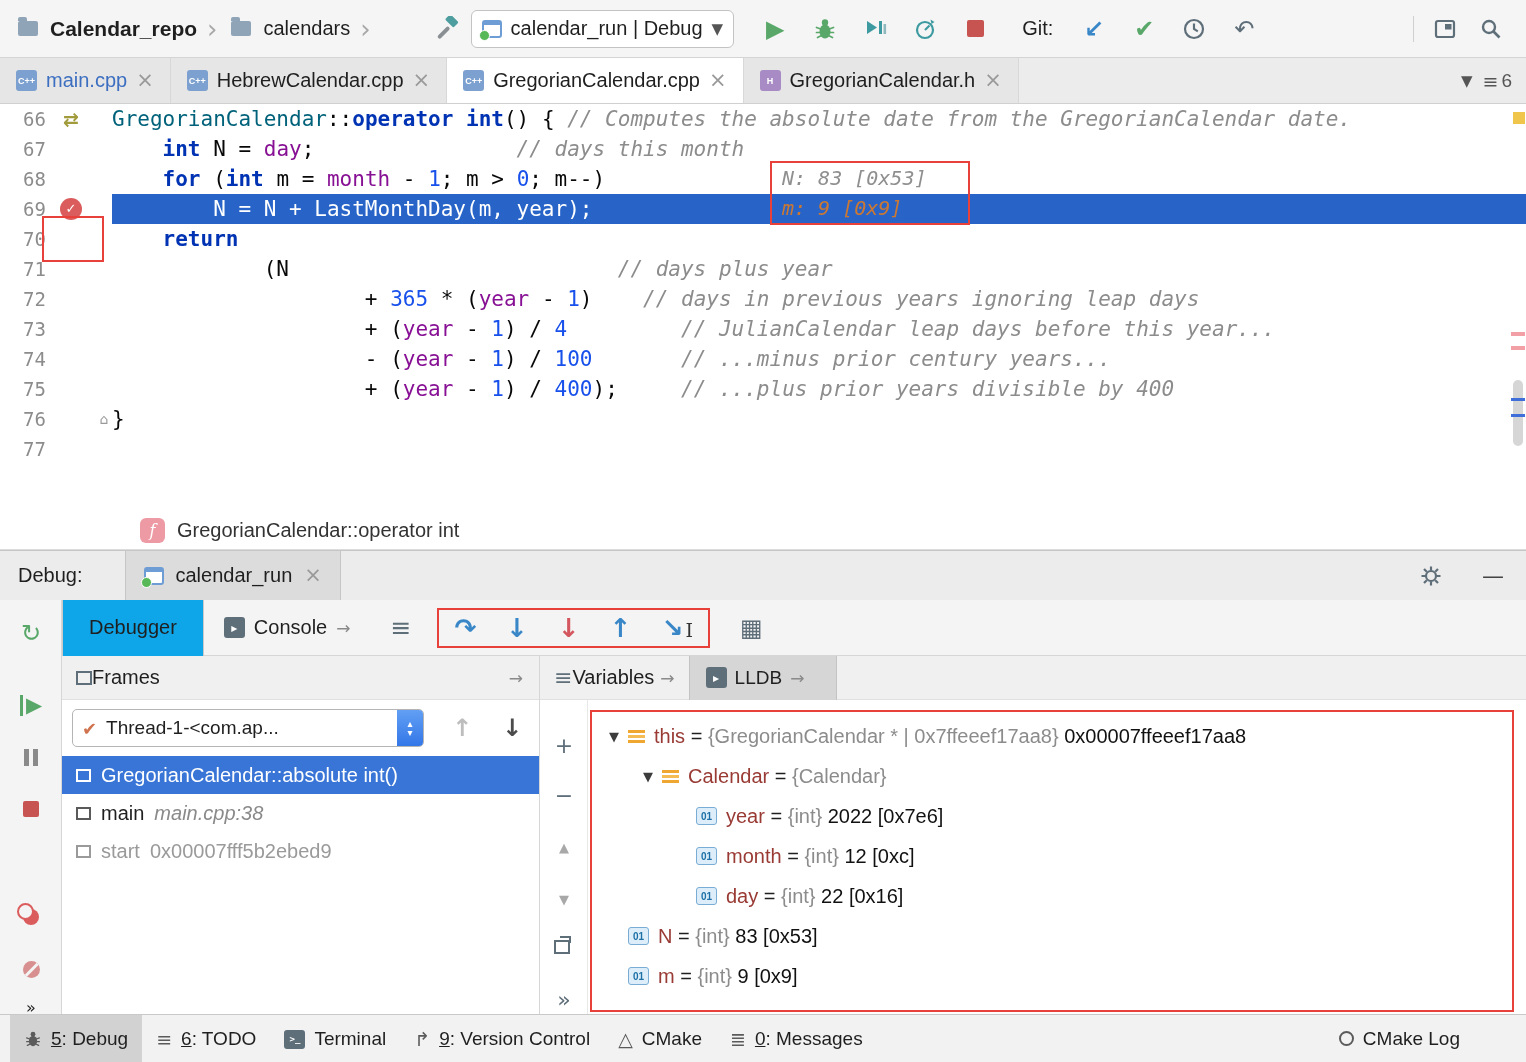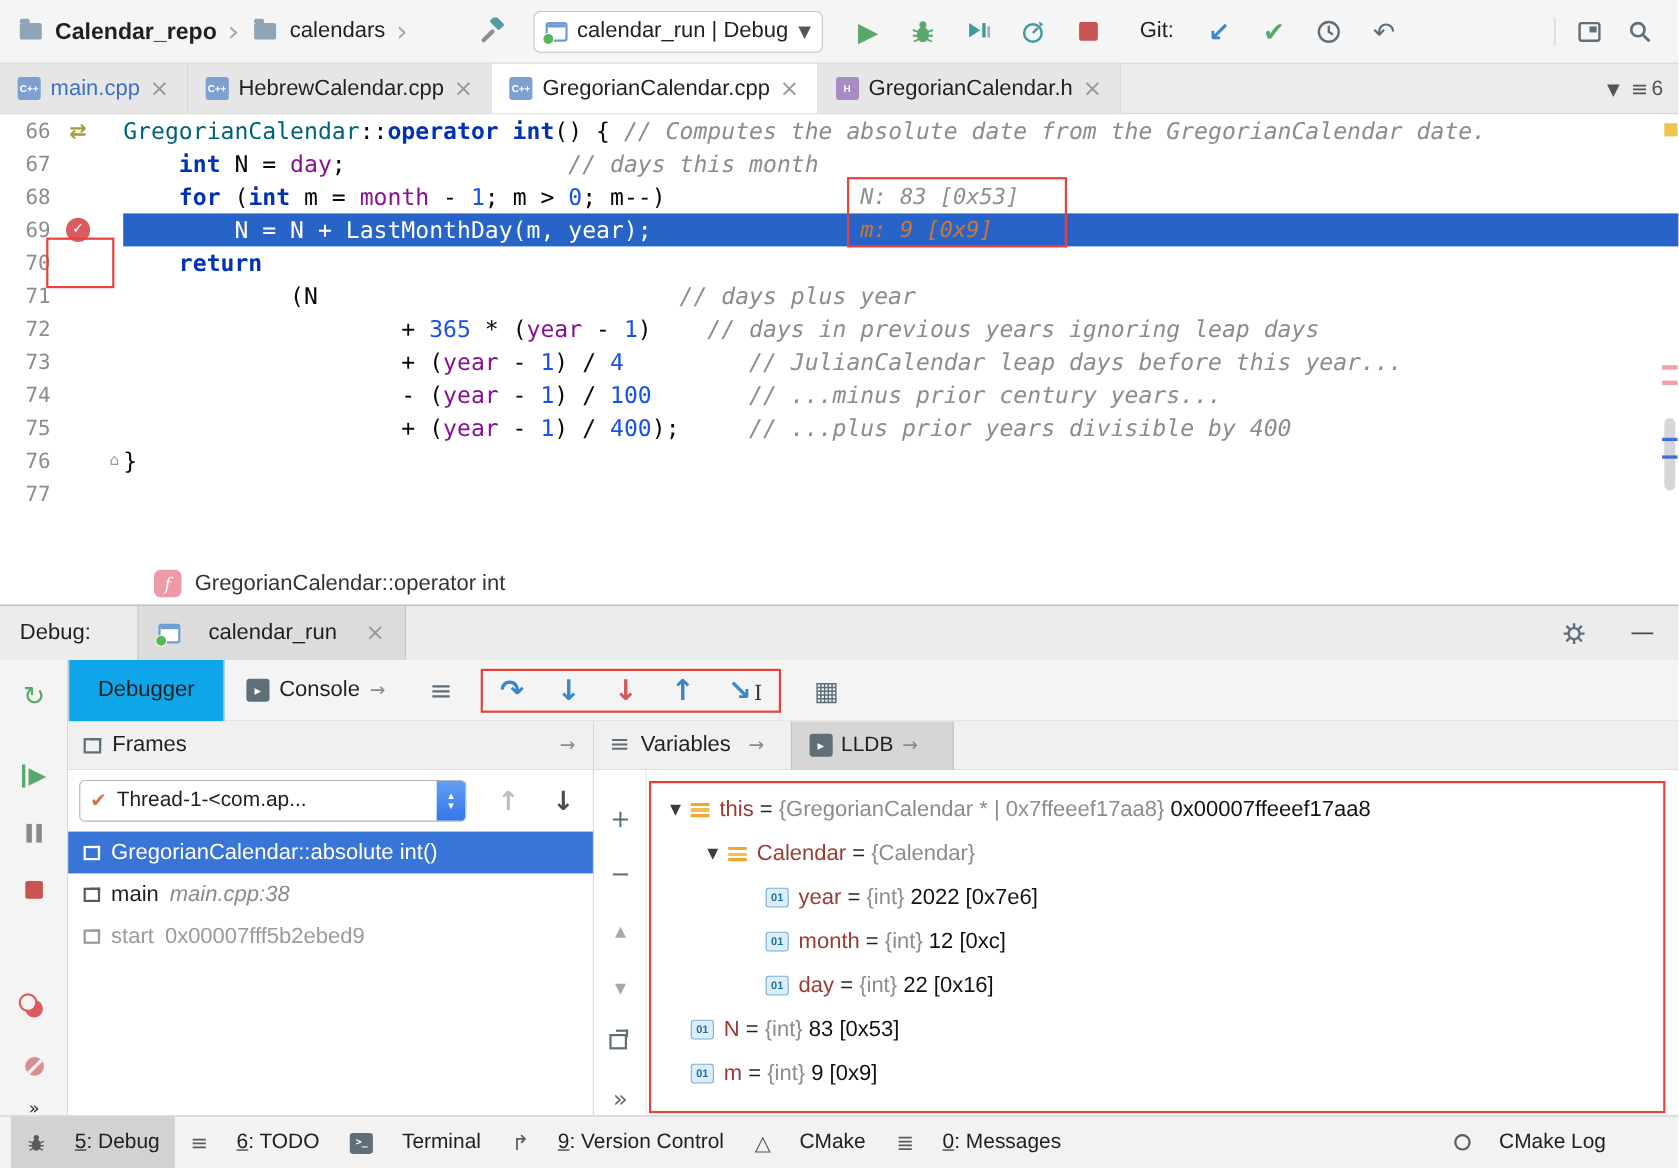--- a/index.html
+++ b/index.html
@@ -10,21 +10,21 @@
 
 
 .toolbar{position:absolute;top:0;left:0;width:100%;height:58px;background:#f5f5f5;border-bottom:1px solid #d4d4d4;display:flex;align-items:center;padding:0 14px;gap:8px}
 .folder-ic{width:20px;height:15px;background:#90a4b8;border-radius:2px;position:relative;flex:none;margin:0 4px}
 .folder-ic::before{content:"";position:absolute;top:-4px;left:0;width:9px;height:4px;background:#90a4b8;border-radius:2px 2px 0 0}
 .crumb{font-size:20px}
 .crumb.proj{font-weight:bold;font-size:21px}
 .chev{font-size:26px;color:#a8a8a8;margin:0 2px;line-height:1}
 .tbtn{display:inline-flex;align-items:center;justify-content:center;width:30px;height:30px;cursor:default;flex:none}
 .hammer{margin-left:52px}
-.runcfg{height:38px;border:1px solid #c3c3c3;border-radius:6px;background:#fff;display:flex;align-items:center;gap:9px;padding:0 10px;margin-left:14px;font-size:20px}
+.runcfg{height:38px;border:1px solid #c3c3c3;border-radius:6px;background:#fff;display:flex;align-items:center;gap:9px;padding:0 10px;font-size:20px}
 .dd{font-size:15px;color:#555}
 .appic{width:20px;height:18px;border:2px solid #6d9dd4;border-radius:3px;position:relative;flex:none;background:#fff}
 .appic::before{content:"";position:absolute;top:0;left:0;right:0;height:3px;background:#6d9dd4}
 .appic::after{content:"";position:absolute;left:-5px;bottom:-5px;width:9px;height:9px;border-radius:50%;background:#57b857;border:1.5px solid #fff}
 .tgroup{display:flex;align-items:center;gap:20px;margin-left:18px}
 .green{color:#59a869;font-size:24px}
 .blue{color:#3a87c8;font-size:24px;font-weight:bold}
 .g-gray{color:#5f6f7a;font-size:24px}
 .stopsq-red{width:17px;height:17px;background:#c75450;border-radius:2px}
 .gitlabel{margin-left:24px;font-size:20px}
@@ -76,21 +76,21 @@
 .m.blue2{top:310px;width:14px;height:3px;background:#3f6fd8}
 .m.thumb{top:276px;width:10px;height:66px;background:rgba(0,0,0,.16);border-radius:6px;right:3px}
 
 
 .fncrumb{position:absolute;top:512px;left:0;width:100%;height:38px;background:#fff;border-bottom:1px solid #dcdcdc;display:flex;align-items:center;gap:12px;padding-left:140px;font-size:20px;color:#333}
 .fic{width:25px;height:25px;border-radius:6px;background:#ee9aa4;color:#fff;display:flex;align-items:center;justify-content:center;font-size:16px;font-style:italic;font-family:"DejaVu Serif",serif}
 
 
 .dbghead{position:absolute;top:550px;left:0;width:100%;height:50px;background:#ececec;border-top:1px solid #c6c6c6;display:flex;align-items:center}
 .dbglabel{font-size:20px;margin-left:18px}
-.sesstab{margin-left:42px;height:50px;background:#dcdcdc;border-left:1px solid #c6c6c6;border-right:1px solid #c6c6c6;display:flex;align-items:center;gap:26px;padding:0 18px;font-size:20px}
+.sesstab{margin-left:42px;height:50px;background:#dcdcdc;border-left:1px solid #c6c6c6;border-right:1px solid #c6c6c6;display:flex;align-items:center;gap:12px;padding:0 18px;font-size:20px}
 .headright{margin-left:auto;display:flex;align-items:center;gap:36px;padding-right:22px}
 .minim{color:#444;font-size:22px}
 
 
 .dbgtools{position:absolute;top:600px;left:62px;right:0;height:56px;background:#f4f4f4;border-bottom:1px solid #d6d6d6;display:flex;align-items:center}
 .dtab{height:56px;display:flex;align-items:center;gap:9px;padding:0 20px;font-size:20px}
 .dtab.active{background:#0ea5e9;border-left:1px solid #c9c9c9;border-right:1px solid #c9c9c9;padding:0 26px}
 .consic{width:21px;height:21px;background:#5f6f7a;border-radius:3px;color:#fff;font-size:12px;display:flex;align-items:center;justify-content:center;flex:none;font-family:"DejaVu Sans",sans-serif}
 .pin{color:#8a8a8a;font-size:17px}
 .layouticon{margin-left:20px;color:#5f6f7a;font-size:25px}
@@ -105,21 +105,21 @@
 .lbtn{position:absolute;left:0;width:62px;height:34px;display:flex;align-items:center;justify-content:center}
 .lbtn .resume{color:#59a869;font-size:21px;border-left:3px solid #59a869;padding-left:3px;line-height:1;font-family:"DejaVu Sans",sans-serif}
 .pausebars{width:14px;height:17px;border-left:5px solid #8a8a8a;border-right:5px solid #8a8a8a}
 .stopsq{width:16px;height:16px;background:#c75450;border-radius:2px}
 .bpring{width:16px;height:16px;border-radius:50%;background:#db5c5c;position:relative}
 .bpring::after{content:"";position:absolute;left:-6px;top:-6px;width:13px;height:13px;border-radius:50%;border:2.5px solid #db5c5c;background:#f4f4f4}
 .mutebp{width:17px;height:17px;border-radius:50%;background:#d7908f;position:relative;overflow:hidden}
 .mutebp::after{content:"";position:absolute;left:-3px;top:7px;width:24px;height:3px;background:#f4f4f4;transform:rotate(-45deg)}
 
 
-.phead{height:44px;background:#f0f0f0;border-bottom:1px solid #e0e0e0;display:flex;align-items:center;gap:10px;padding-left:14px;font-size:20px}
+.phead{height:44px;background:#f0f0f0;border-bottom:1px solid #e0e0e0;display:flex;align-items:center;padding-left:14px;font-size:20px}
 .ptitle{font-size:20px}
 .frames{position:absolute;top:656px;left:62px;width:478px;height:358px;background:#fff;border-right:1px solid #d6d6d6}
 .frames-hic{position:relative;width:16px;height:14px;flex:none;color:#5f6f7a}
 .frames-hic::before{content:"";position:absolute;left:0;bottom:0;width:12px;height:10px;border:2px solid currentColor}
 .frames-hic::after{content:"";position:absolute;right:0;top:0;width:8px;height:5px;border:2px solid currentColor;border-bottom:none;border-left:none}
 .phead .pin{margin-left:auto;margin-right:16px}
 .threadrow{height:56px;display:flex;align-items:center;padding:0 10px}
 .threadsel{width:352px;height:38px;border:1px solid #b5b5b5;border-radius:5px;background:#fff;display:flex;align-items:center;gap:9px;padding-left:9px;overflow:hidden}
 .thcheck{color:#d0734f;font-size:18px;font-weight:bold}
 .thtext{font-size:19px;white-space:nowrap}
@@ -151,21 +151,21 @@
 .vrow{height:40px;display:flex;align-items:center;font-size:20px;white-space:pre}
 .vex{width:28px;text-align:center;color:#3c3c3c;font-size:13px;flex:none;font-family:"DejaVu Sans",sans-serif}
 .objic{width:17px;height:13px;flex:none;margin-right:9px;background:linear-gradient(#f0a732 0 3px,#fff 3px 5px,#f5bb55 5px 8px,#fff 8px 10px,#f0a732 10px 13px)}
 .primic{width:21px;height:18px;flex:none;margin-right:9px;border:1px solid #79add5;border-radius:3px;background:#ddeefa;color:#1d6fa5;font-size:10px;font-weight:bold;display:flex;align-items:center;justify-content:center}
 .vname{color:#993a34}
 .vtype{color:#8c8c8c}
 .vval{color:#111}
 
 
 .statusbar{position:absolute;top:1014px;left:0;width:100%;height:48px;background:#f2f2f2;border-top:1px solid #c9c9c9;display:flex;align-items:center;padding-left:10px;font-size:19px}
-.sitem{height:48px;display:flex;align-items:center;gap:26px;padding:0 14px}
+.sitem{height:48px;display:flex;align-items:center;gap:9px;padding:0 14px}
 .sitem.active{background:#d2d2d2}
 .sic{color:#5b5b5b;font-size:19px;display:inline-flex;align-items:center;justify-content:center}
 .termic{width:21px;height:19px;background:#5f6f7a;border-radius:3px;color:#fff;font-size:9px;font-weight:bold;font-family:"DejaVu Sans Mono",monospace}
 .circ{width:15px;height:15px;border:2px solid #5b5b5b;border-radius:50%}
 .statusright{margin-left:auto;display:flex;align-items:center;margin-right:52px}
 u{text-decoration:underline}
 </style>
 </head>
 <body>
 

